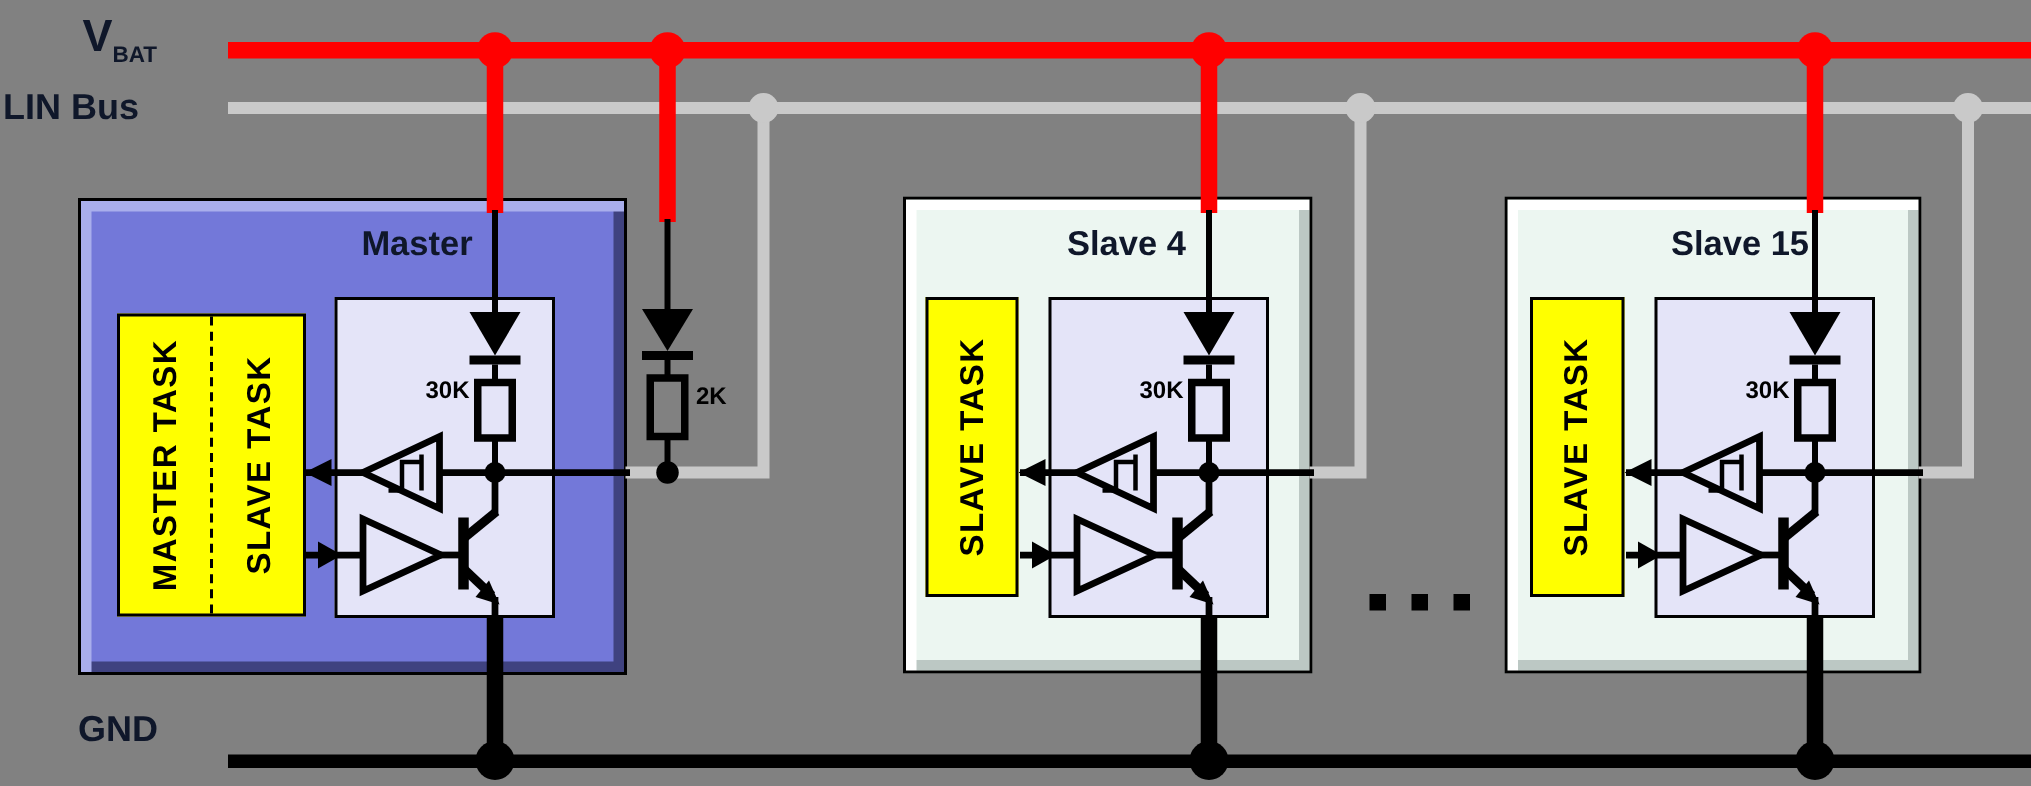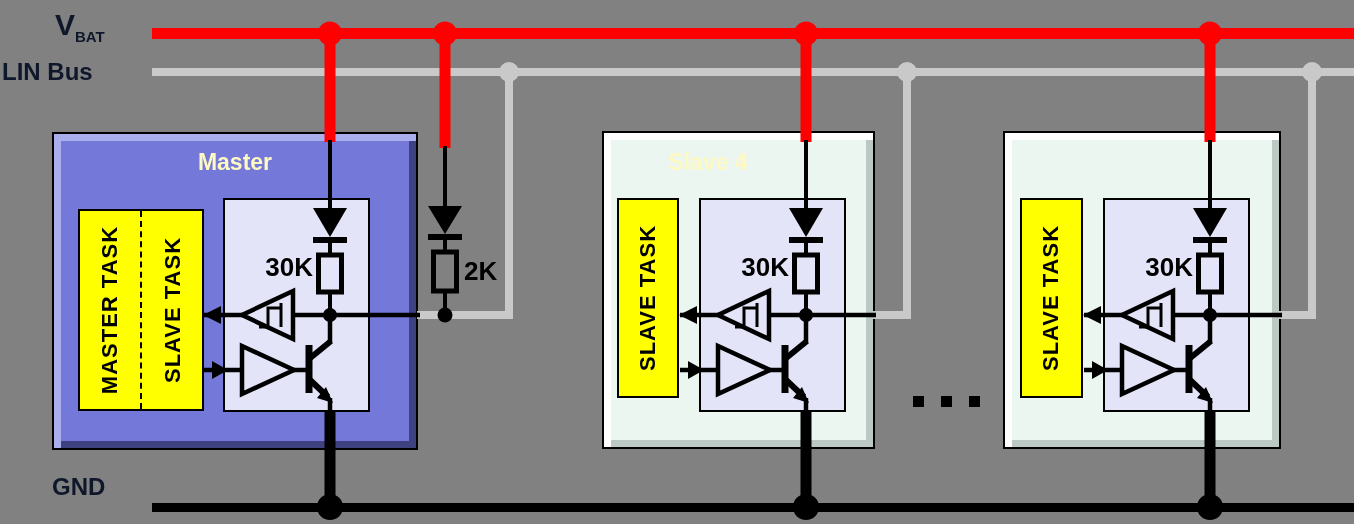--- a/index.html
+++ b/index.html
@@ -4,39 +4,39 @@
 <style>
   html,body{margin:0;padding:0;}
   body{width:1354px;height:524px;overflow:hidden;font-family:"Liberation Sans",sans-serif;}
   .canvas{position:relative;width:1354px;height:524px;background:#818181;}
 
   
   .node-box{position:absolute;border:2px solid #000;box-sizing:border-box;}
   .master-box{background:#7378d9;box-shadow:inset 7px 7px 0 #a9aeec, inset -7px -7px 0 #3f4280;}
   .slave-box{background:#ecf6f1;box-shadow:inset 7px 7px 0 #ffffff, inset -7px -7px 0 #bcc8c4;}
 
-  .node-title{position:absolute;font-size:23px;font-weight:bold;color:#fef9c3;text-align:center;}
+  .node-title{position:absolute;font-size:23px;font-weight:bold;color:#0f172a;text-align:center;padding-left:43px;}
 
   .xcvr-box{position:absolute;background:#e4e4f8;border:2px solid #000;box-sizing:border-box;}
 
   .task-box{position:absolute;background:#ffff00;border:2px solid #000;box-sizing:border-box;}
   .task-divider{position:absolute;top:0;bottom:0;left:60px;width:0;border-left:2px dashed #000;}
 
   .vtext{position:absolute;transform:translate(-50%,-50%) rotate(-90deg);white-space:nowrap;
          font-size:22px;font-weight:bold;letter-spacing:1px;color:#000;}
 
   .wires{position:absolute;left:0;top:0;pointer-events:none;}
 
   .bus-label{position:absolute;font-weight:bold;color:#0f172a;}
   .lbl-vbat{left:55px;top:8px;font-size:30px;}
   .lbl-vbat sub{font-size:15px;}
   .lbl-lin{left:2px;top:58px;font-size:24px;}
   .lbl-gnd{left:52px;top:473px;font-size:24px;}
 
-  .res-label{position:absolute;font-size:26px;font-weight:bold;color:#000;}
+  .res-label{position:absolute;font-size:16px;font-weight:bold;color:#000;}
   .r30k{width:60px;text-align:right;top:252px;}
 
   .ellipsis{position:absolute;left:913px;top:396px;display:flex;gap:17px;}
   .ellipsis .sq{width:11px;height:11px;background:#000;}
 </style>
 </head>
 <body>
 
 <div class="canvas">
 
@@ -50,20 +50,21 @@
   <div class="vtext" style="left:110px;top:310px;">MASTER TASK</div>
   <div class="vtext" style="left:173px;top:310px;">SLAVE TASK</div>
 
   <div class="node-box slave-box" style="left:602px;top:131px;width:273px;height:318px;"></div>
   <div class="node-title" style="left:602px;top:149px;width:212px;">Slave 4</div>
   <div class="xcvr-box" style="left:699px;top:198px;width:147px;height:214px;"></div>
   <div class="task-box" style="left:617px;top:198px;width:62px;height:200px;"></div>
   <div class="vtext" style="left:648px;top:298px;">SLAVE TASK</div>
 
   <div class="node-box slave-box" style="left:1003px;top:131px;width:278px;height:318px;"></div>
+  <div class="node-title" style="left:1003px;top:149px;width:228px;">Slave 15</div>
   <div class="xcvr-box" style="left:1103px;top:198px;width:147px;height:214px;"></div>
   <div class="task-box" style="left:1020px;top:198px;width:63px;height:200px;"></div>
   <div class="vtext" style="left:1051px;top:298px;">SLAVE TASK</div>
 
   <svg class="wires" width="1354" height="524" viewBox="0 0 1354 524">
     <defs>
 
       <g id="xcvr" stroke="#000" fill="none" stroke-linecap="butt">
 
         <rect x="324.5" y="28" width="11" height="114" fill="#ff0000" stroke="none"></rect>

